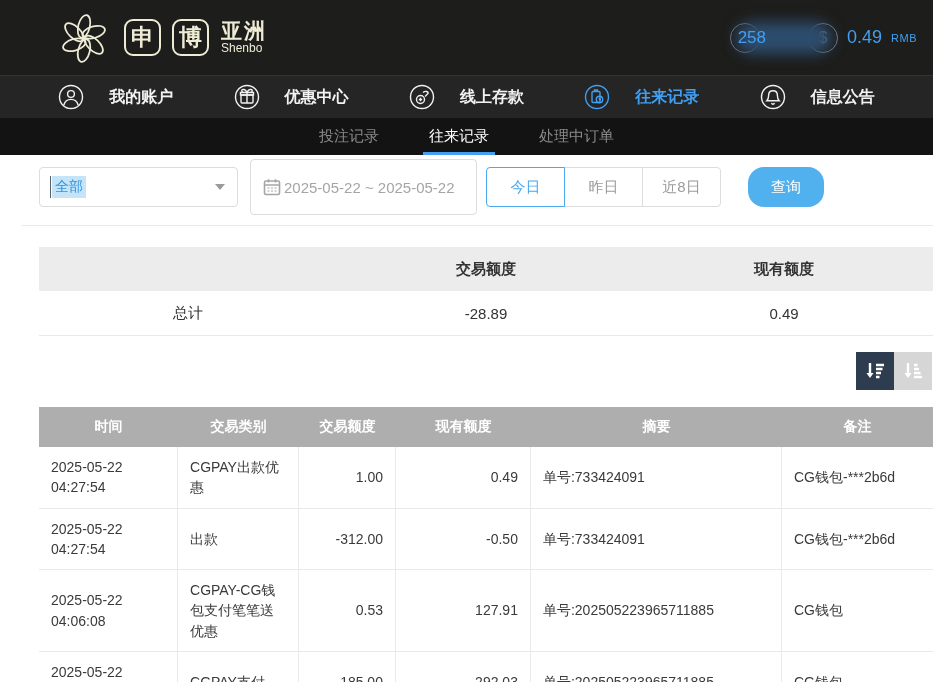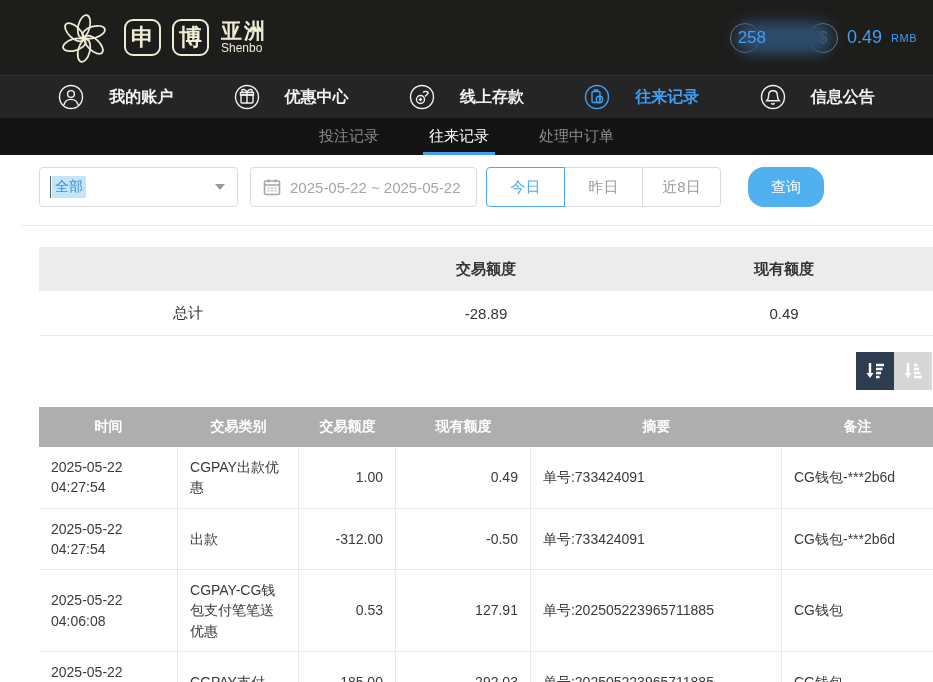--- a/index.html
+++ b/index.html
@@ -49,22 +49,22 @@
 
   
   .filters { display:flex; align-items:center; margin:12px 0 0 39px; height:40px; }
   .select-box { width:199px; height:40px; border:1px solid #dcdcdc; border-radius:4px;
     display:flex; align-items:center; padding:0 10px; position:relative; }
   .select-caretline { width:1px; height:22px; background:#55606b; margin-right:1px; }
   .select-value { background:#c6e4f8; color:#2e94e2; font-size:14px; padding:2px 3px; }
   .select-arrow { position:absolute; right:12px; width:0; height:0;
     border-left:5px solid transparent; border-right:5px solid transparent;
     border-top:6px solid #9a9a9a; }
-  .date-box { width:227px; height:40px; border:1px solid #dcdcdc; border-radius:4px;
-    display:flex; align-items:center; gap:9px; padding:0 12px; margin-left:12px; }
+  .date-box { width:227px; height:56px; border:1px solid #dcdcdc; border-radius:4px;
+    display:flex; align-items:center; gap:3px; padding:0 12px; margin-left:12px; }
   .date-box svg { width:18px; height:18px; stroke:#a5a5a5; fill:none; stroke-width:1.6; }
   .date-text { color:#a5a5a5; font-size:15px; white-space:nowrap; }
   .quick-group { display:flex; margin-left:9px; }
   .quick-btn { width:79px; height:40px; border:1px solid #dcdcdc; background:#fff;
     color:#9b9b9b; font-size:15px; display:flex; align-items:center; justify-content:center;
     cursor:pointer; margin-left:-1px; }
   .quick-btn:first-child { border-radius:4px 0 0 4px; margin-left:0; }
   .quick-btn:last-child { border-radius:0 4px 4px 0; }
   .quick-btn.active { border-color:#49a8ee; color:#49a8ee; position:relative; z-index:2; }
   .search-btn { width:76px; height:40px; margin-left:27px; background:#51b0ee;

